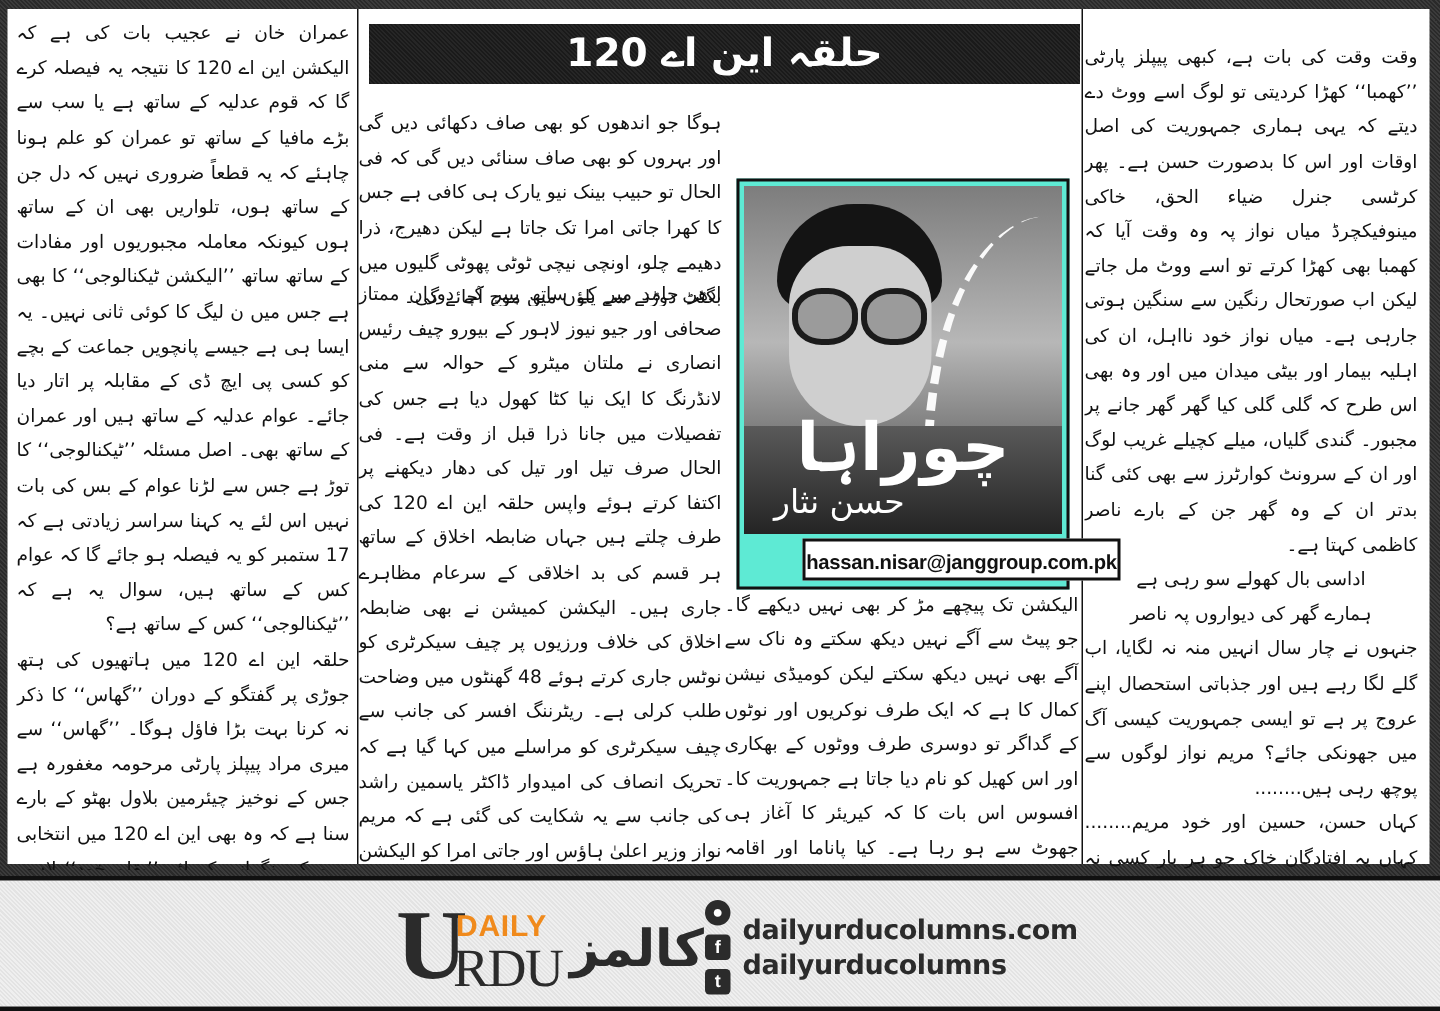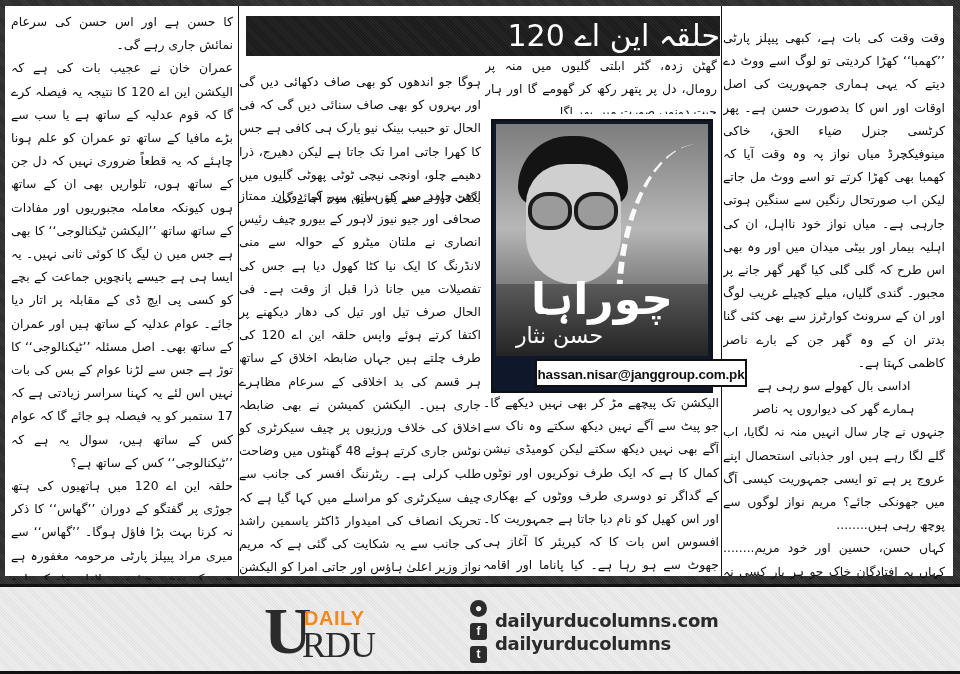--- a/index.html
+++ b/index.html
@@ -31,26 +31,26 @@
   .col-4 { left: 6px; width: 222px; top: 4px; }           
   .col-3-top { left: 480px; width: 232px; top: 48px; height: 60px; }
   .col-3-bottom { left: 478px; width: 236px; top: 385px; height: 185px; }
   .col-2b { left: 234px; width: 242px; top: 178px; height: 392px; }
   .divider {
     position: absolute; top: 0; width: 1px; height: 570px; background: #111;
   }
   .headline {
     position: absolute; left: 241px; top: 10px; width: 474px; height: 40px;
     background: repeating-linear-gradient(45deg, #1a1a1a 0 1px, #262626 1px 2px);
-    color: #fff; direction: rtl; 
-    font-size: 30px; line-height: 40px; font-weight: normal;
+    color: #fff; direction: rtl; text-align: center;
+    font-size: 26px; line-height: 40px; font-weight: bold;
   }
   .photo-box {
     position: absolute; left: 486px; top: 113px; width: 218px; height: 270px;
-    border: 2px solid #111; background: #0f172a;
+    border: 2px solid #111; background: #5eead4;
   }
   .photo {
     position: absolute; left: 3px; top: 3px; width: 212px; height: 232px;
     background: linear-gradient(180deg, #7d7d7d 0%, #b7b7b7 45%, #3a3a3a 100%);
     overflow: hidden;
   }
   .photo .hair {
     position: absolute; left: 22px; top: 12px; width: 110px; height: 70px;
     background: #141414; border-radius: 55px 55px 20px 20px;
   }
@@ -140,21 +140,20 @@
       <p>جنہوں نے چار سال انہیں منہ نہ لگایا، اب گلے لگا رہے ہیں اور جذباتی استحصال اپنے عروج پر ہے تو ایسی جمہوریت کیسی آگ میں جھونکی جائے؟ مریم نواز لوگوں سے پوچھ رہی ہیں........</p>
       <p>کہاں حسن، حسین اور خود مریم........ کہاں یہ افتادگان خاک جو ہر بار کسی نہ کسی مشکل میں اس آدم خور موروثی جمہوریت کی خوراک بنتے ہیں۔ پھر زندہ ہوتے ہیں پھر مرتے ہیں، پھر زندہ ہوتے ہیں، پھر مرتے ہیں اور یہی وہ بھیانک کھیل ہے جسے میں ووٹ خریدنا، ووٹ چھیننا اور ووٹ بٹورنا کہتا ہوں۔</p>
 
     </div>
 
     <div class="divider" style="left:233px"></div>
     <div class="divider" style="left:716px"></div>
 
     <div class="headline">حلقہ این اے 120</div>
 
-    <div class="col col-3-top">گھٹن زدہ، گٹر ابلتی گلیوں میں منہ پر رومال، دل پر پتھر رکھ کر گھومے گا اور ہار جیت دونوں صورت میں پھر اگلے</div>
 
     <div class="photo-box">
       <div class="photo">
         <div class="arc"></div>
         <div class="hair"></div>
         <div class="face"></div>
         <div class="glass-l"></div>
         <div class="glass-r"></div>
         <div class="body"></div>
         <div class="logo-urdu">چوراہا</div>
@@ -162,33 +161,33 @@
       </div>
       <div class="email">hassan.nisar@janggroup.com.pk</div>
     </div>
 
     <div class="col col-3-bottom">الیکشن تک پیچھے مڑ کر بھی نہیں دیکھے گا۔ جو پیٹ سے آگے نہیں دیکھ سکتے وہ ناک سے آگے بھی نہیں دیکھ سکتے لیکن کومیڈی نیشن کمال کا ہے کہ ایک طرف نوکریوں اور نوٹوں کے گداگر تو دوسری طرف ووٹوں کے بھکاری اور اس کھیل کو نام دیا جاتا ہے جمہوریت کا۔ افسوس اس بات کا کہ کیریئر کا آغاز ہی جھوٹ سے ہو رہا ہے۔ کیا پاناما اور اقامہ واقعی بہانہ ہیں؟ اس سے بڑا جھوٹ ممکن نہیں لیکن خیر ہے چند ہفتوں کے اندر اندر ایسی ایسی وارداتوں کا انکشاف</div>
 
     <div class="col col-2" style="height:134px">ہوگا جو اندھوں کو بھی صاف دکھائی دیں گی اور بہروں کو بھی صاف سنائی دیں گی کہ فی الحال تو حبیب بینک نیو یارک ہی کافی ہے جس کا کھرا جاتی امرا تک جاتا ہے لیکن دھیرج، ذرا دھیمے چلو، اونچی نیچی ٹوٹی پھوٹی گلیوں میں بگٹٹ دوڑنے سے پاؤں میں موچ آجائے گی۔</div>
     <div class="col col-2b">ادھر حامد میر کے ساتھ پیپر کے دوران ممتاز صحافی اور جیو نیوز لاہور کے بیورو چیف رئیس انصاری نے ملتان میٹرو کے حوالہ سے منی لانڈرنگ کا ایک نیا کٹا کھول دیا ہے جس کی تفصیلات میں جانا ذرا قبل از وقت ہے۔ فی الحال صرف تیل اور تیل کی دھار دیکھنے پر اکتفا کرتے ہوئے واپس حلقہ این اے 120 کی طرف چلتے ہیں جہاں ضابطہ اخلاق کے ساتھ ہر قسم کی بد اخلاقی کے سرعام مظاہرے جاری ہیں۔ الیکشن کمیشن نے بھی ضابطہ اخلاق کی خلاف ورزیوں پر چیف سیکرٹری کو نوٹس جاری کرتے ہوئے 48 گھنٹوں میں وضاحت طلب کرلی ہے۔ ریٹرننگ افسر کی جانب سے چیف سیکرٹری کو مراسلے میں کہا گیا ہے کہ تحریک انصاف کی امیدوار ڈاکٹر یاسمین راشد کی جانب سے یہ شکایت کی گئی ہے کہ مریم نواز وزیر اعلیٰ ہاؤس اور جاتی امرا کو الیکشن کیمپ کے طور پر استعمال کر رہی ہیں اور ساتھ ہی ریاستی وسائل کا بے دریغ استعمال بھی جاری ہے۔ ترقیاتی کاموں کے لئے اندھا دھند فنڈز جاری کئے جا رہے ہیں لیکن یہ سب تو جمہوریت</div>
 
     <div class="col col-4">
-      <p>کا حسن ہے اور اس حسن کی سرعام نمائش جاری رہے گی۔</p>
       <p>عمران خان نے عجیب بات کی ہے کہ الیکشن این اے 120 کا نتیجہ یہ فیصلہ کرے گا کہ قوم عدلیہ کے ساتھ ہے یا سب سے بڑے مافیا کے ساتھ تو عمران کو علم ہونا چاہئے کہ یہ قطعاً ضروری نہیں کہ دل جن کے ساتھ ہوں، تلواریں بھی ان کے ساتھ ہوں کیونکہ معاملہ مجبوریوں اور مفادات کے ساتھ ساتھ ’’الیکشن ٹیکنالوجی‘‘ کا بھی ہے جس میں ن لیگ کا کوئی ثانی نہیں۔ یہ ایسا ہی ہے جیسے پانچویں جماعت کے بچے کو کسی پی ایچ ڈی کے مقابلہ پر اتار دیا جائے۔ عوام عدلیہ کے ساتھ ہیں اور عمران کے ساتھ بھی۔ اصل مسئلہ ’’ٹیکنالوجی‘‘ کا توڑ ہے جس سے لڑنا عوام کے بس کی بات نہیں اس لئے یہ کہنا سراسر زیادتی ہے کہ 17 ستمبر کو یہ فیصلہ ہو جائے گا کہ عوام کس کے ساتھ ہیں، سوال یہ ہے کہ ’’ٹیکنالوجی‘‘ کس کے ساتھ ہے؟</p>
       <p>حلقہ این اے 120 میں ہاتھیوں کی ہتھ جوڑی پر گفتگو کے دوران ’’گھاس‘‘ کا ذکر نہ کرنا بہت بڑا فاؤل ہوگا۔ ’’گھاس‘‘ سے میری مراد پیپلز پارٹی مرحومہ مغفورہ ہے جس کے نوخیز چیئرمین بلاول بھٹو کے بارے سنا ہے کہ وہ بھی این اے 120 میں انتخابی مہم کی نگرانی کے لئے ’’بقلم خود‘‘ لاہور پہنچ گئے ہیں تو میرا خیال ہے انتخابی نتائج کسی بھی سیاسی نابالغ کو بالغ بنا دینے کے لئے کافی ہوں گے۔</p>
 
     </div>
   </div>
 </div>
 
 <div class="footer">
   <div class="brand">
     <span class="U">U</span>
     <span class="daily">DAILY</span>
     <span class="rdu">RDU</span>
+    <span class="urdu-word">کالمز</span>
   </div>
   <div class="links">
     <div class="link-row">
       <span class="link-icon globe">●</span>
       <span class="link-text">dailyurducolumns.com</span>
     </div>
     <div class="link-row">
       <span class="link-icon">f</span>
       <span class="link-text">dailyurducolumns</span>
     </div>

